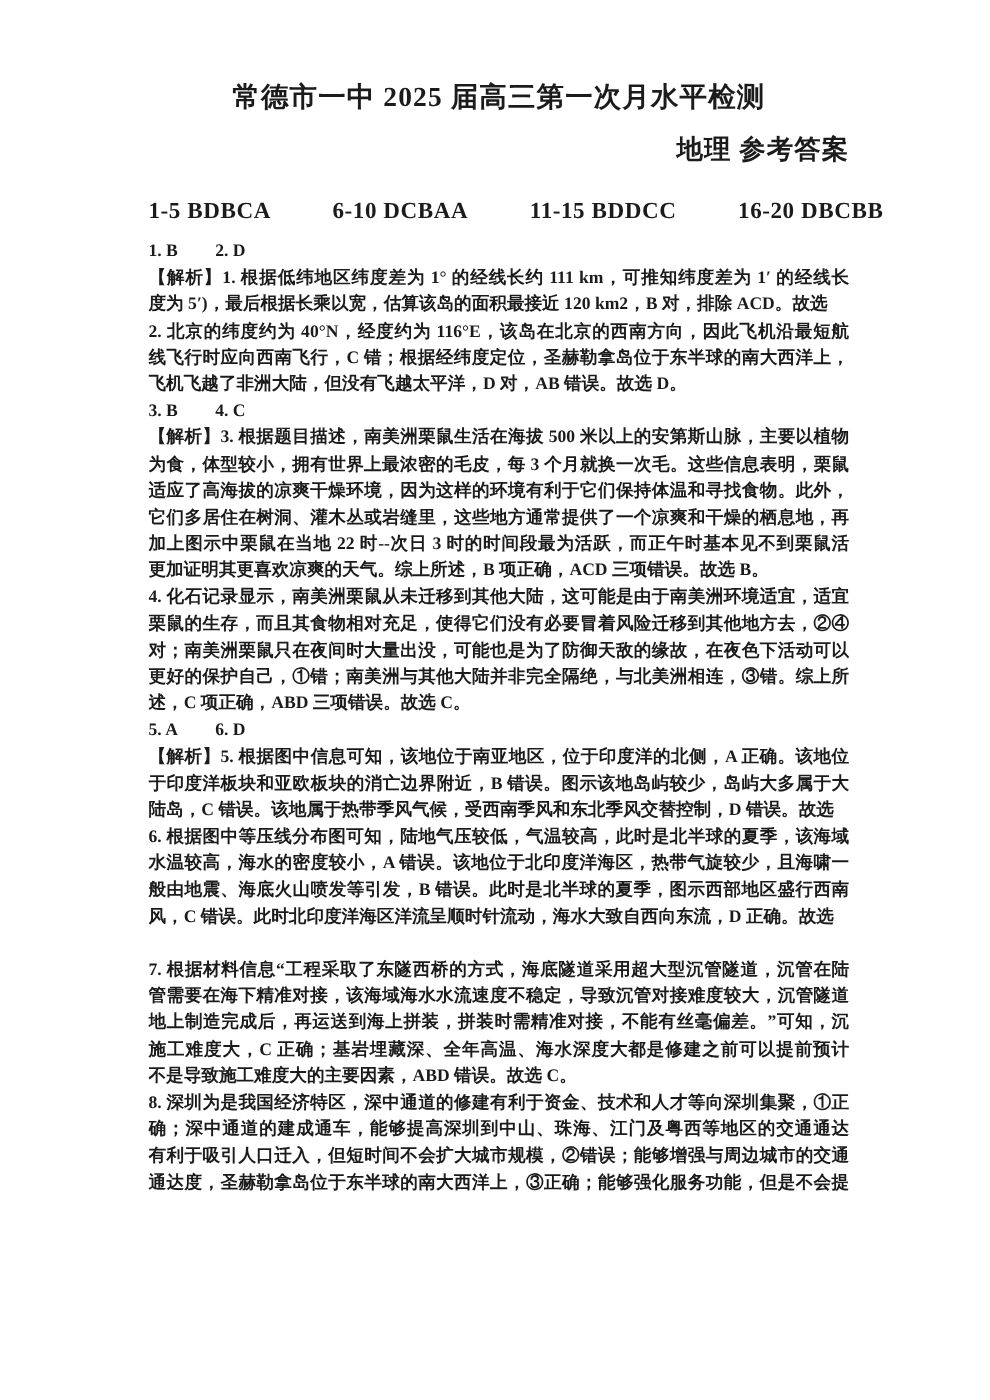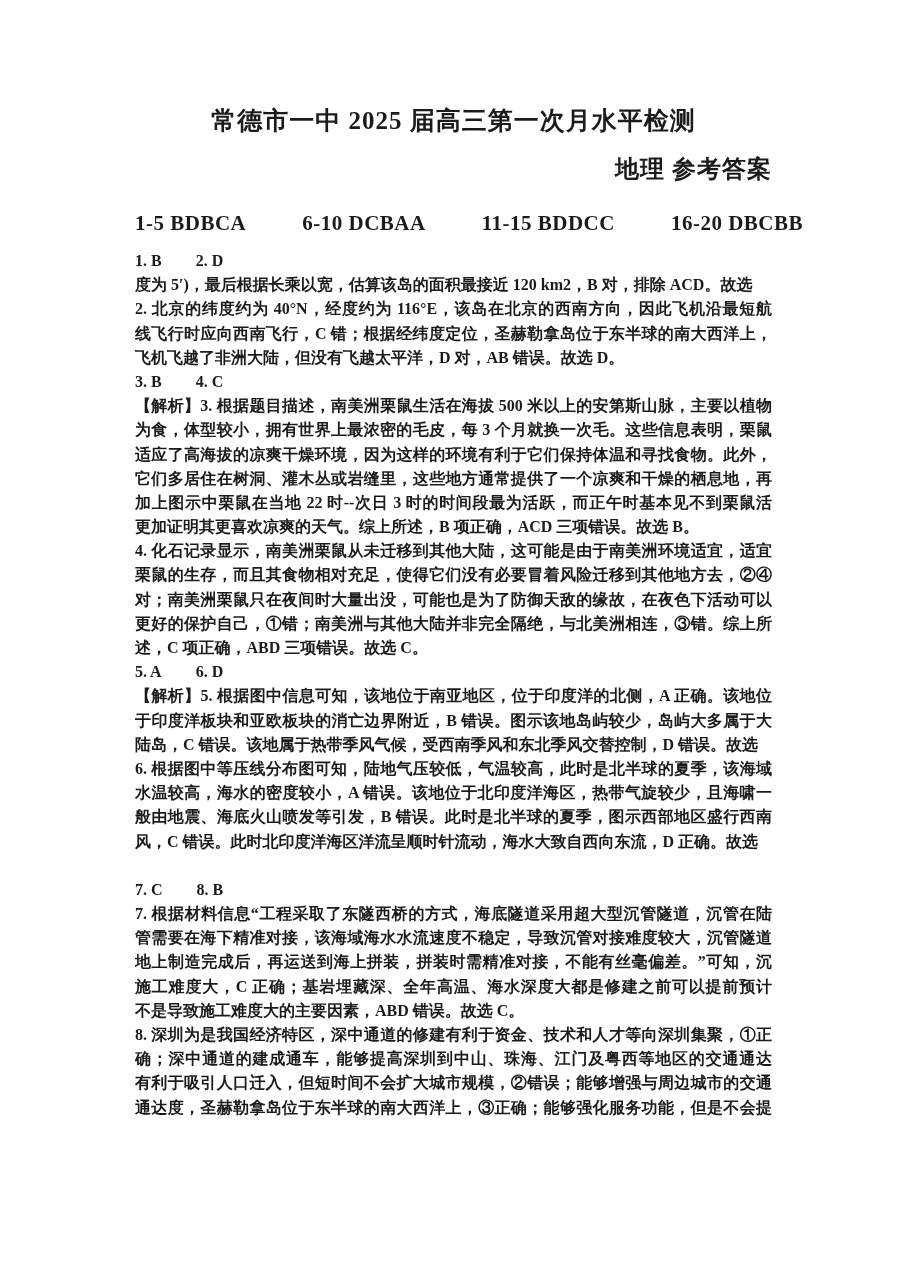--- a/index.html
+++ b/index.html
@@ -7,21 +7,21 @@
   .page {
     position: relative;
     width: 900px;
     height: 1273px;
     margin: 0 auto;
     background: #ffffff;
     color: #1b1b1b;
     font-family: "Liberation Serif", "DejaVu Serif", serif;
     overflow: hidden;
   }
-  .inner { padding: 104px 128px 0 135px; }
+  .inner { padding: 72px 128px 0 135px; }
   .doc-title {
     text-align: center;
     font-size: 25px;
     font-weight: bold;
     letter-spacing: 1px;
     line-height: 33px;
     margin-bottom: 16px;
   }
   .doc-subtitle {
     text-align: right;
@@ -68,20 +68,21 @@
       <span>1-5 BDBCA</span>
       <span>6-10 DCBAA</span>
       <span>11-15 BDDCC</span>
       <span>16-20 DBCBB</span>
     </div>
     <div class="body-blocks">
         <div class="line pair">
           <span>1. B</span>
           <span>2. D</span>
         </div>
+        <div class="line j">【解析】1. 根据低纬地区纬度差为 1° 的经线长约 111 km，可推知纬度差为 1′ 的经线长</div>
         <div class="line">度为 5′)，最后根据长乘以宽，估算该岛的面积最接近 120 km2，B 对，排除 ACD。故选 B。</div>
         <div class="line j">2. 北京的纬度约为 40°N，经度约为 116°E，该岛在北京的西南方向，因此飞机沿最短航</div>
         <div class="line j">线飞行时应向西南飞行，C 错；根据经纬度定位，圣赫勒拿岛位于东半球的南大西洋上，</div>
         <div class="line">飞机飞越了非洲大陆，但没有飞越太平洋，D 对，AB 错误。故选 D。</div>
         <div class="line pair">
           <span>3. B</span>
           <span>4. C</span>
         </div>
         <div class="line j">【解析】3. 根据题目描述，南美洲栗鼠生活在海拔 500 米以上的安第斯山脉，主要以植物</div>
         <div class="line j">为食，体型较小，拥有世界上最浓密的毛皮，每 3 个月就换一次毛。这些信息表明，栗鼠</div>
@@ -99,24 +100,20 @@
           <span>6. D</span>
         </div>
         <div class="line j">【解析】5. 根据图中信息可知，该地位于南亚地区，位于印度洋的北侧，A 正确。该地位</div>
         <div class="line j">于印度洋板块和亚欧板块的消亡边界附近，B 错误。图示该地岛屿较少，岛屿大多属于大</div>
         <div class="line">陆岛，C 错误。该地属于热带季风气候，受西南季风和东北季风交替控制，D 错误。故选 A。</div>
         <div class="line j">6. 根据图中等压线分布图可知，陆地气压较低，气温较高，此时是北半球的夏季，该海域</div>
         <div class="line j">水温较高，海水的密度较小，A 错误。该地位于北印度洋海区，热带气旋较少，且海啸一</div>
         <div class="line j">般由地震、海底火山喷发等引发，B 错误。此时是北半球的夏季，图示西部地区盛行西南</div>
         <div class="line">风，C 错误。此时北印度洋海区洋流呈顺时针流动，海水大致自西向东流，D 正确。故选 D。</div>
         <div class="line blank"></div>
-        <div class="line pair">
-          <span>7. C</span>
-          <span>8. B</span>
-        </div>
         <div class="line j">7. 根据材料信息“工程采取了东隧西桥的方式，海底隧道采用超大型沉管隧道，沉管在陆</div>
         <div class="line j">管需要在海下精准对接，该海域海水水流速度不稳定，导致沉管对接难度较大，沉管隧道</div>
         <div class="line j">地上制造完成后，再运送到海上拼装，拼装时需精准对接，不能有丝毫偏差。”可知，沉</div>
         <div class="line j">施工难度大，C 正确；基岩埋藏深、全年高温、海水深度大都是修建之前可以提前预计的，</div>
         <div class="line">不是导致施工难度大的主要因素，ABD 错误。故选 C。</div>
         <div class="line j">8. 深圳为是我国经济特区，深中通道的修建有利于资金、技术和人才等向深圳集聚，①正</div>
         <div class="line j">确；深中通道的建成通车，能够提高深圳到中山、珠海、江门及粤西等地区的交通通达度，</div>
         <div class="line j">有利于吸引人口迁入，但短时间不会扩大城市规模，②错误；能够增强与周边城市的交通</div>
         <div class="line j">通达度，圣赫勒拿岛位于东半球的南大西洋上，③正确；能够强化服务功能，但是不会提</div>
       </div>

